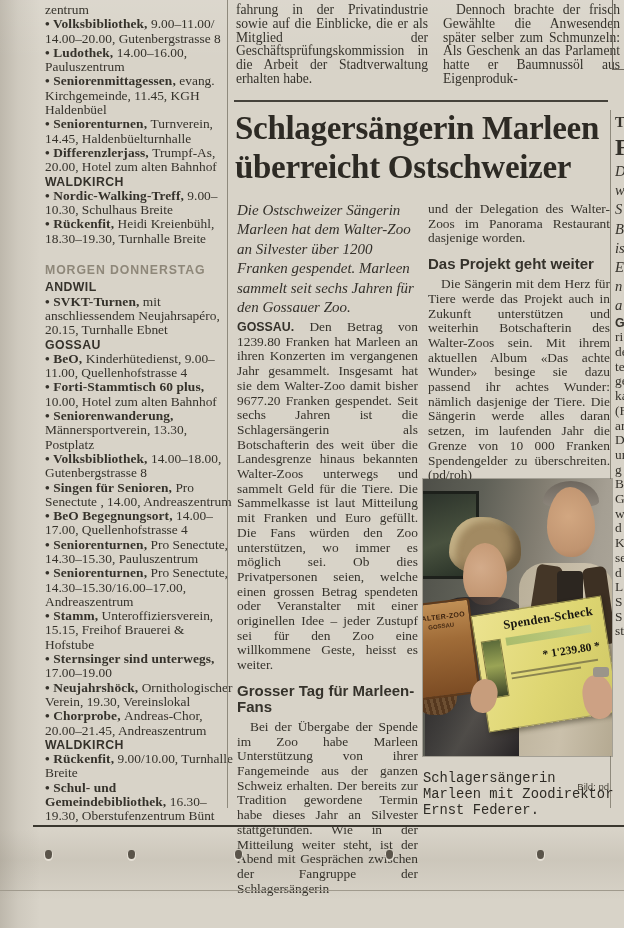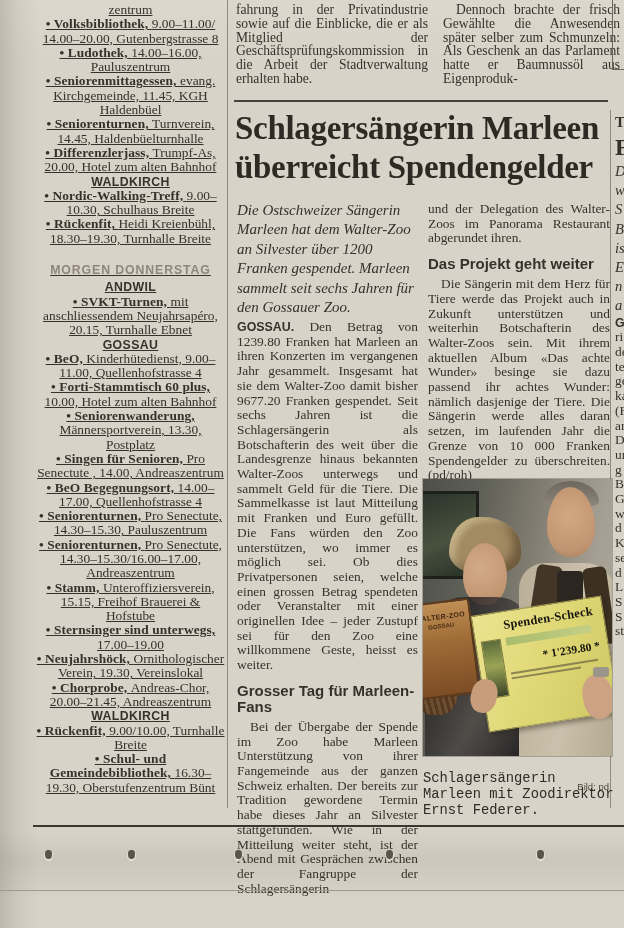--- a/index.html
+++ b/index.html
@@ -12,22 +12,22 @@
   }
   .paper-shade {
     position:absolute; inset:0; pointer-events:none;
     background:
       linear-gradient(90deg, rgba(120,112,98,.28) 0, rgba(120,112,98,.10) 18px, rgba(120,112,98,0) 40px),
       linear-gradient(180deg, rgba(255,255,250,.10) 0, rgba(0,0,0,0) 60px),
       linear-gradient(180deg, rgba(0,0,0,0) 830px, rgba(150,142,126,.18) 860px, rgba(0,0,0,0) 900px);
   }
   
   .left-col {
-    position:absolute; left:35px; top:3px; width:191px;
-    font-size:13.4px; line-height:14.3px; text-align:center;text-decoration:underline;
+    position:absolute; left:45px; top:3px; width:191px;
+    font-size:13.4px; line-height:14.3px; text-align:left;
   }
   .event { margin:0; }
   .event b { letter-spacing:.1px; }
   .loc-header, .tomorrow-label {
     font-family:"Liberation Sans", sans-serif; font-weight:bold;
     font-size:12.3px; line-height:14.3px; letter-spacing:.4px;
   }
   .tomorrow-label { color:#8e8779; margin-top:17px; margin-bottom:3px; letter-spacing:.9px; }
   .cont-line { line-height:14.3px; }
   .vrule { position:absolute; width:1px; background:#8f8a7d; }
@@ -162,20 +162,21 @@
         <div class="event"><b>• Rückenfit, </b>Heidi Kreienbühl, 18.30–19.30, Turnhalle Breite</div>
       </div>
     <div class="tomorrow-label">MORGEN DONNERSTAG</div>
     <div>
         <div class="loc-header">ANDWIL</div>
         <div class="event"><b>• SVKT-Turnen, </b>mit anschliessendem Neujahrsapéro, 20.15, Turnhalle Ebnet</div>
         <div class="loc-header">GOSSAU</div>
         <div class="event"><b>• BeO, </b>Kinderhütedienst, 9.00–11.00, Quellenhofstrasse 4</div>
         <div class="event"><b>• Forti-Stammtisch 60 plus, </b>10.00, Hotel zum alten Bahnhof</div>
         <div class="event"><b>• Seniorenwanderung, </b>Männersportverein, 13.30, Postplatz</div>
+        <div class="event"><b>• Volksbibliothek, </b>14.00–18.00, Gutenbergstrasse 8</div>
         <div class="event"><b>• Singen für Senioren, </b>Pro Senectute , 14.00, Andreaszentrum</div>
         <div class="event"><b>• BeO Begegnungsort, </b>14.00–17.00, Quellenhofstrasse 4</div>
         <div class="event"><b>• Seniorenturnen, </b>Pro Senectute, 14.30–15.30, Pauluszentrum</div>
         <div class="event"><b>• Seniorenturnen, </b>Pro Senectute, 14.30–15.30/16.00–17.00, Andreaszentrum</div>
         <div class="event"><b>• Stamm, </b>Unteroffiziersverein, 15.15, Freihof Brauerei &amp; Hofstube</div>
         <div class="event"><b>• Sternsinger sind unterwegs, </b>17.00–19.00</div>
         <div class="event"><b>• Neujahrshöck, </b>Ornithologischer Verein, 19.30, Vereinslokal</div>
         <div class="event"><b>• Chorprobe, </b>Andreas-Chor, 20.00–21.45, Andreaszentrum</div>
         <div class="loc-header">WALDKIRCH</div>
         <div class="event"><b>• Rückenfit, </b>9.00/10.00, Turnhalle Breite</div>
@@ -189,33 +190,33 @@
   <div class="top-b">
     <div class="ind">Dennoch brachte der frisch Gewählte die Anwesenden später selber zum Schmunzeln: Als Geschenk an das Parlament hatte er Baumnussöl aus Eigenproduk-</div>
   </div>
   <div class="box-v"></div>
   <div class="box-h"></div>
 
   <div class="sep-line"></div>
 
   <div class="headline">
     <div>Schlagersängerin Marleen</div>
-    <div>überreicht Spendengelder</div>
+    <div>überreicht Ostschweizer</div>
   </div>
 
   <div class="lead">Die Ostschweizer Sängerin Marleen hat dem Walter-Zoo an Silvester über 1200 Franken gespendet. Marleen sammelt seit sechs Jahren für den Gossauer Zoo.</div>
 
   <div class="body-col col1">
     <p><span class="leadin">GOSSAU.</span><span> Den Betrag von 1239.80 Franken hat Marleen an ihren Konzerten im vergangenen Jahr gesammelt. Insgesamt hat sie dem Walter-Zoo damit bisher 9677.20 Franken gespendet. Seit sechs Jahren ist die Schlagersängerin als Botschafterin des weit über die Landesgrenze hinaus bekannten Walter-Zoos unterwegs und sammelt Geld für die Tiere. Die Sammelkasse ist laut Mitteilung mit Franken und Euro gefüllt. Die Fans würden den Zoo unterstützen, wo immer es möglich sei. Ob dies Privatpersonen seien, welche einen grossen Betrag spendeten oder Veranstalter mit einer originellen Idee – jeder Zustupf sei für den Zoo eine willkommene Geste, heisst es weiter.</span></p>
     <div class="subhead">Grosser Tag für Marleen-Fans</div>
     <p class="ind">Bei der Übergabe der Spende im Zoo habe Marleen Unterstützung von ihrer Fangemeinde aus der ganzen Schweiz erhalten. Der bereits zur Tradition gewordene Termin habe dieses Jahr an Silvester stattgefunden. Wie in der Mitteilung weiter steht, ist der Abend mit Gesprächen zwischen der Fangruppe der Schlagersängerin</p>
   </div>
 
   <div class="body-col col2">
-    <p>und der Delegation des Walter-Zoos im Panorama Restaurant abgerundet ihren.</p>
+    <p>und der Delegation des Walter-Zoos im Panorama Restaurant dasjenige worden.</p>
     <div class="subhead">Das Projekt geht weiter</div>
     <p class="ind">Die Sängerin mit dem Herz für Tiere werde das Projekt auch in Zukunft unterstützen und weiterhin Botschafterin des Walter-Zoos sein. Mit ihrem aktuellen Album «Das achte Wunder» besinge sie dazu passend ihr achtes Wunder: nämlich dasjenige der Tiere. Die Sängerin werde alles daran setzen, im laufenden Jahr die Grenze von 10 000 Franken Spendengelder zu überschreiten. (pd/roh)</p>
   </div>
 
   <div class="vrule vrule-right"></div>
 
   <div class="photo">
     <div class="framed-pic"></div>
     <div class="woman-hair"></div>
     <div class="woman-face"></div>

